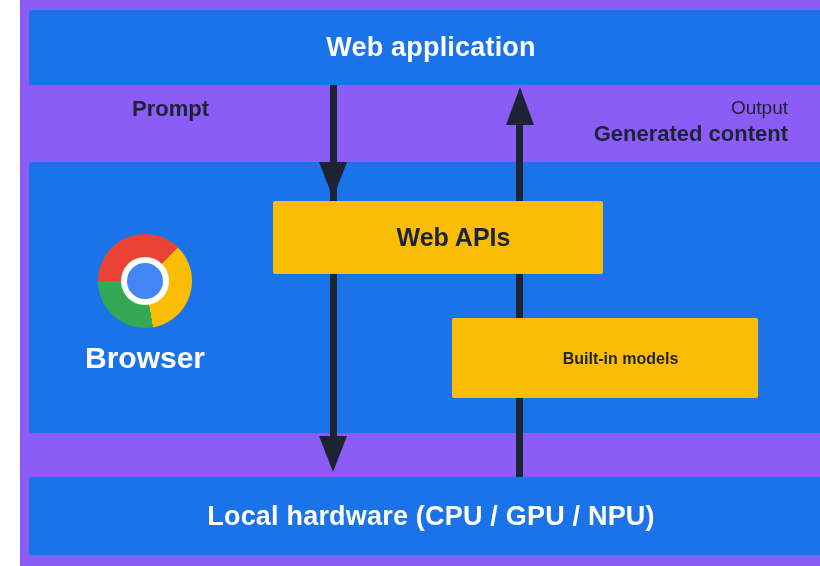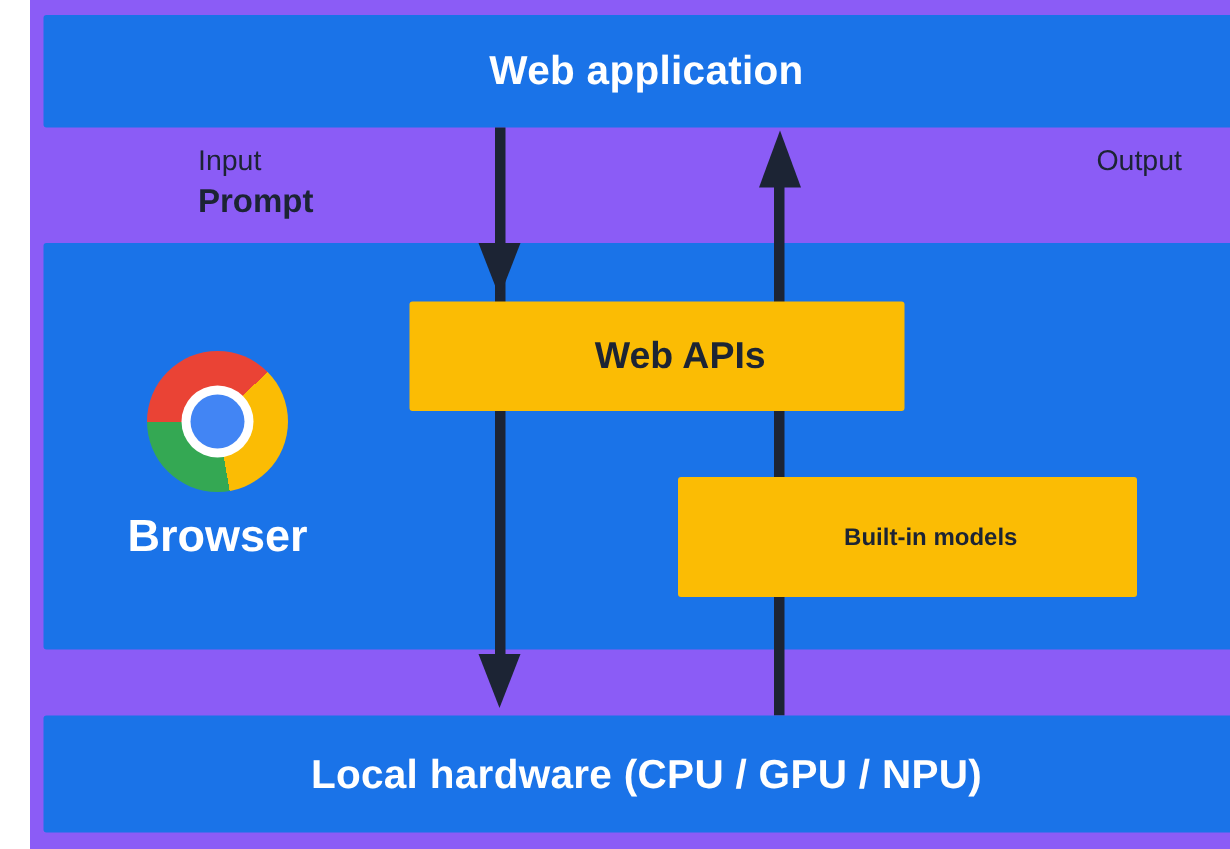--- a/index.html
+++ b/index.html
@@ -63,25 +63,25 @@
 </head>
 <body>
 
 <div class="canvas">
 
   <div class="bar top-bar">
     <span class="bar-label">Web application</span>
   </div>
 
   <div class="io-label input">
-    <div class="io-caption">Input</div>
     <div class="io-value">Prompt</div>
   </div>
   <div class="io-label output">
     <div class="io-caption">Output</div>
+    <div class="io-value">Generated content</div>
   </div>
 
   <div class="panel"></div>
 
   <div class="vline line-down"></div>
   <div class="head head-down head-mid-down"></div>
   <div class="head head-down head-bottom-down"></div>
   <div class="vline line-up"></div>
   <div class="head head-up head-top-up"></div>
 

